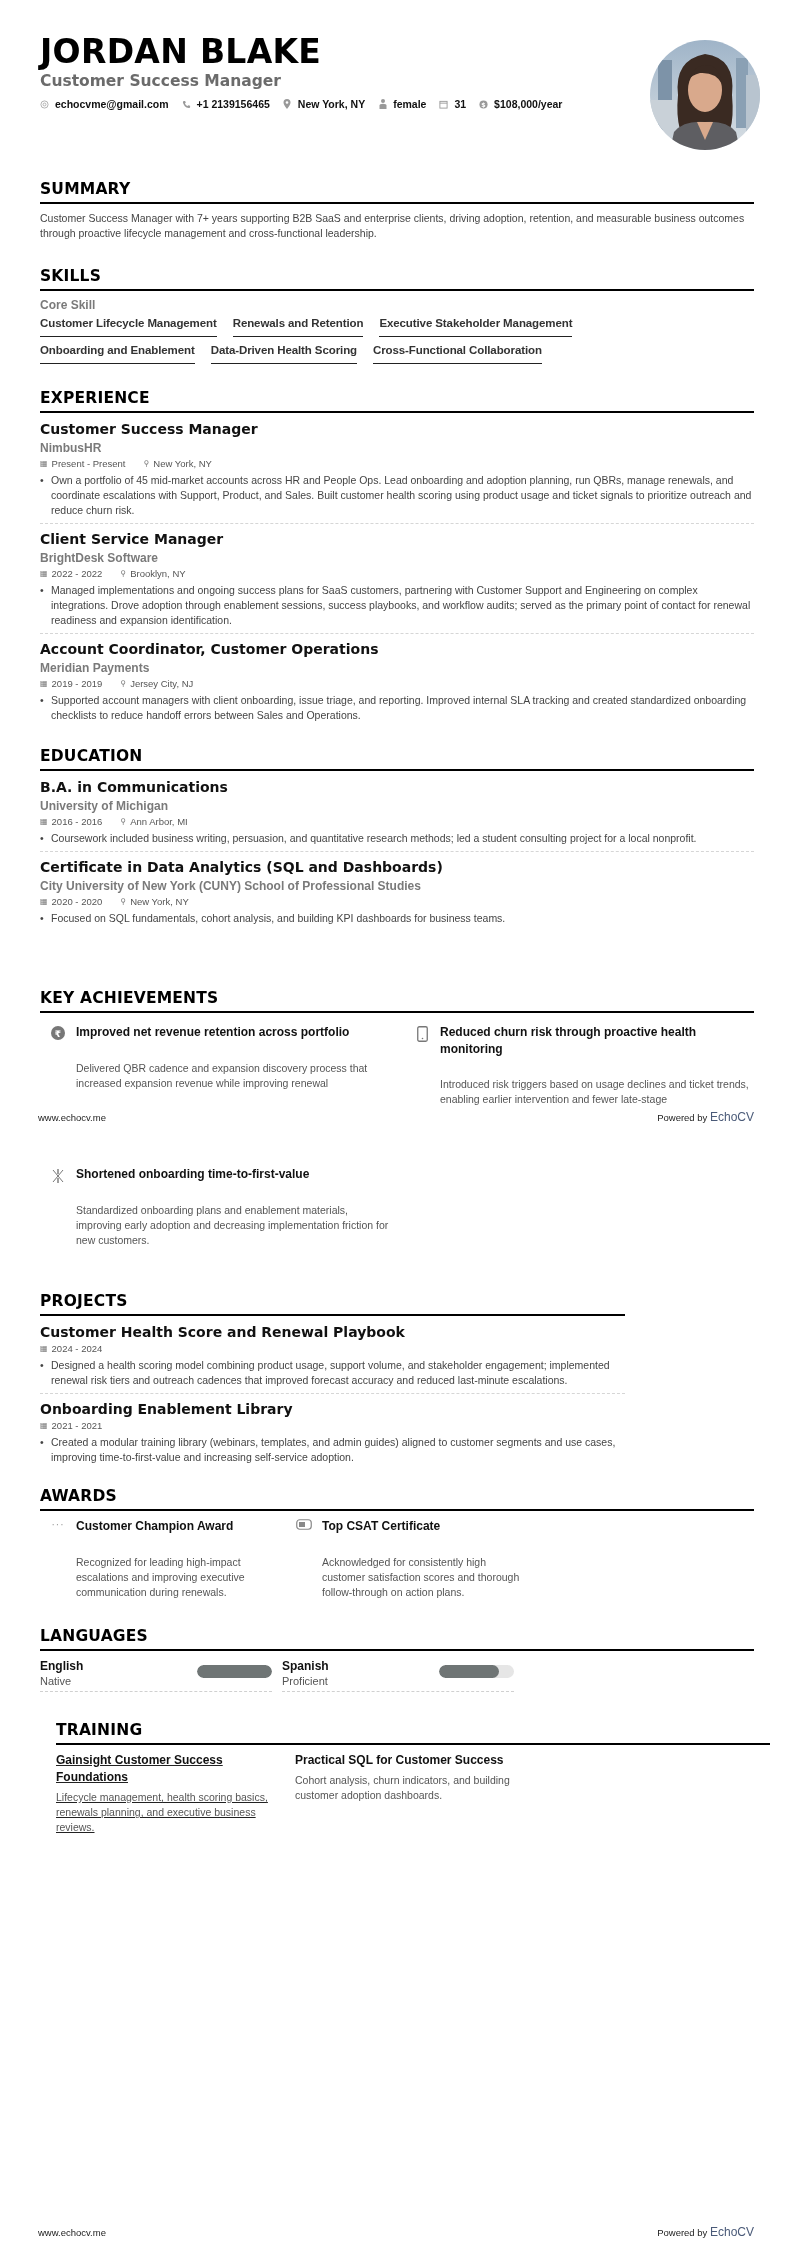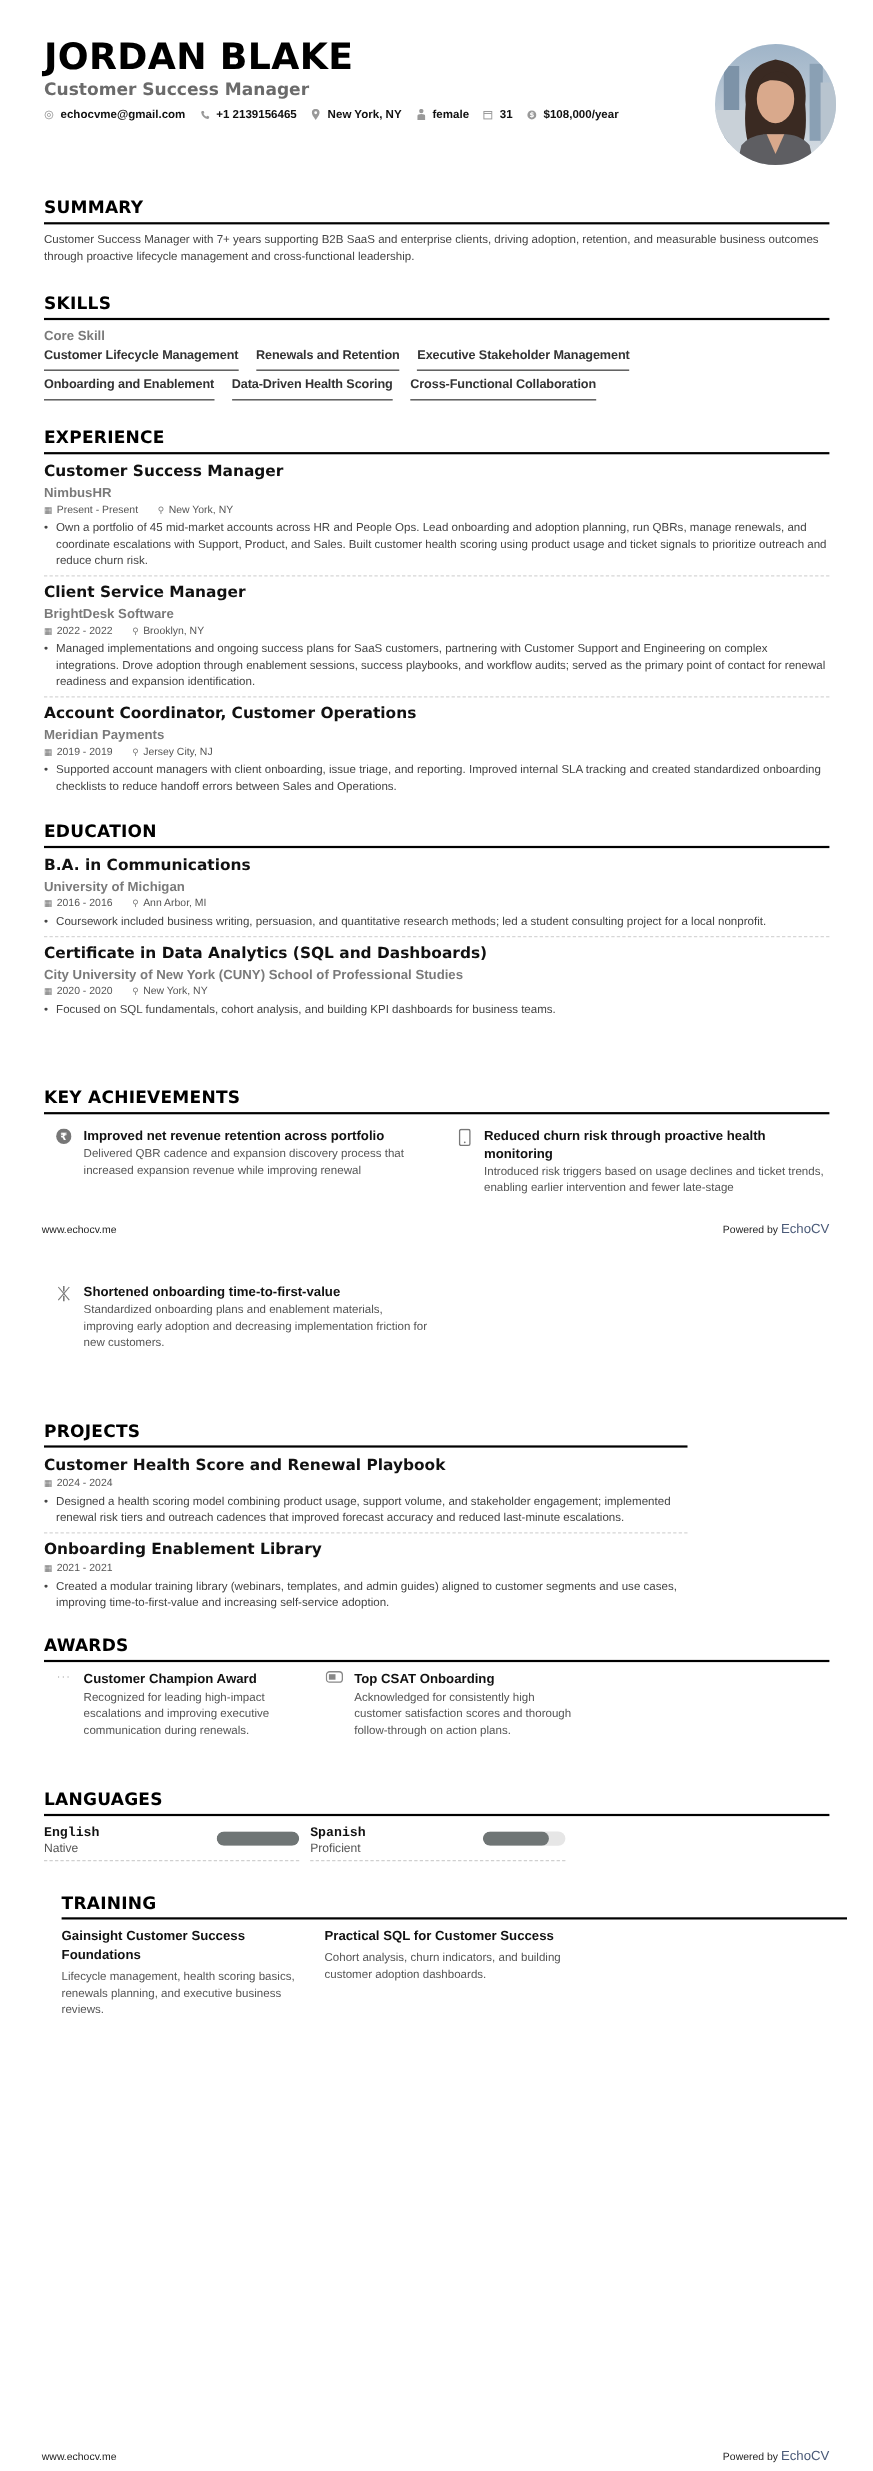--- a/index.html
+++ b/index.html
@@ -87,37 +87,37 @@
   .entry-meta .m { display: flex; align-items: center; margin-right: 18px; }
   .entry-meta .ic { color: #777; font-size: 8px; margin-right: 4px; }
   .bullet { display: flex; font-size: 10.5px; color: #444; line-height: 15px; margin-top: 2px; }
   .bullet .dot { width: 11px; flex-shrink: 0; color: #444; }
 
   
   .ach-grid { display: grid; grid-template-columns: 1fr 1fr; column-gap: 14px; }
   .ach { display: flex; padding: 4px 0 4px 0; }
   .ach .ach-ic { width: 36px; flex-shrink: 0; display: flex; justify-content: center; padding-top: 2px; color: #777; }
   .ach-title { font-size: 12px; font-weight: bold; color: #111; line-height: 16.5px; }
-  .ach-desc { font-size: 10.5px; color: #555; line-height: 15px; margin-top: 1px; }
+  .ach-desc { font-size: 10.5px; color: #555; line-height: 15px; margin-top: 20px; }
 
   .footer-row { display: flex; justify-content: space-between; align-items: baseline; padding: 0 40px 0 38px; }
   .footer-left { font-size: 9.5px; color: #222; }
   .footer-right { font-size: 9.5px; color: #222; }
   .footer-right .brand { font-size: 12px; color: #4a5a78; }
 
   
   .awards { display: flex; }
   .award { display: flex; width: 246px; }
   .award .aw-ic { width: 36px; flex-shrink: 0; display: flex; justify-content: center; color: #888; padding-top: 1px; }
   .award-body { width: 200px; }
 
   
   .langs { display: flex; }
   .lang { width: 232px; margin-right: 10px; border-bottom: 1px dashed #d0d0d0; padding-bottom: 3px; display: flex; justify-content: space-between; }
-  .lang-name { font-size: 12px; font-weight: bold; color: #111; line-height: 16px; font-family: Liberation Mono, monospace; }
+  .lang-name { font-size: 12px; font-weight: bold; color: #111; line-height: 16px; }
   .lang-level { font-size: 11px; color: #555; line-height: 14px; }
   .lang-bar { width: 75px; height: 13px; border-radius: 7px; background: #e6e6e6; margin-top: 7px; overflow: hidden; }
   .lang-bar-fill { height: 100%; background: #6f7575; border-radius: 7px; }
 
   
   .training { display: flex; }
   .tr { width: 244px; margin-right: 0; }
   .tr-title { font-size: 12px; font-weight: bold; color: #111; line-height: 17px; }
   .tr-desc { font-size: 10.5px; color: #555; line-height: 15px; margin-top: 4px; }
 </style>
@@ -424,21 +424,21 @@
         </div>
       </div>
       <div class="award">
         <div class="aw-ic">
           <svg width="16" height="11" viewBox="0 0 16 11">
               <rect x="0.75" y="0.75" width="14.5" height="9.5" rx="3" fill="none" stroke="#888" stroke-width="1.2"></rect>
               <rect x="3" y="3" width="6" height="5" fill="#888"></rect>
             </svg>
         </div>
         <div class="award-body">
-          <div class="ach-title">Top CSAT Onboarding</div>
+          <div class="ach-title">Top CSAT Certificate</div>
           <div class="ach-desc">Acknowledged for consistently high customer satisfaction scores and thorough follow-through on action plans.</div>
         </div>
       </div>
     </div>
   </div>
 
   <div class="content section" style="position:absolute; top: 1626px; left:0; width:794px;">
     <div class="section-title">LANGUAGES</div>
     <div class="langs">
       <div class="lang">
@@ -458,21 +458,21 @@
         <div class="lang-bar">
             <div class="lang-bar-fill" style="width:80%;"></div>
           </div>
       </div>
     </div>
   </div>
 
   <div class="content section" style="position:absolute; top: 1720px; left:0; width:794px;margin-left:16px;">
     <div class="section-title">TRAINING</div>
     <div class="training">
-      <div class="tr" style="width:225px; margin-right:14px;">
+      <div class="tr" style="width:225px; margin-right:14px;text-decoration:underline;">
         <div class="tr-title">Gainsight Customer Success Foundations</div>
         <div class="tr-desc">Lifecycle management, health scoring basics, renewals planning, and executive business reviews.</div>
       </div>
       <div class="tr" style="width:240px;">
         <div class="tr-title">Practical SQL for Customer Success</div>
         <div class="tr-desc">Cohort analysis, churn indicators, and building customer adoption dashboards.</div>
       </div>
     </div>
   </div>
 

